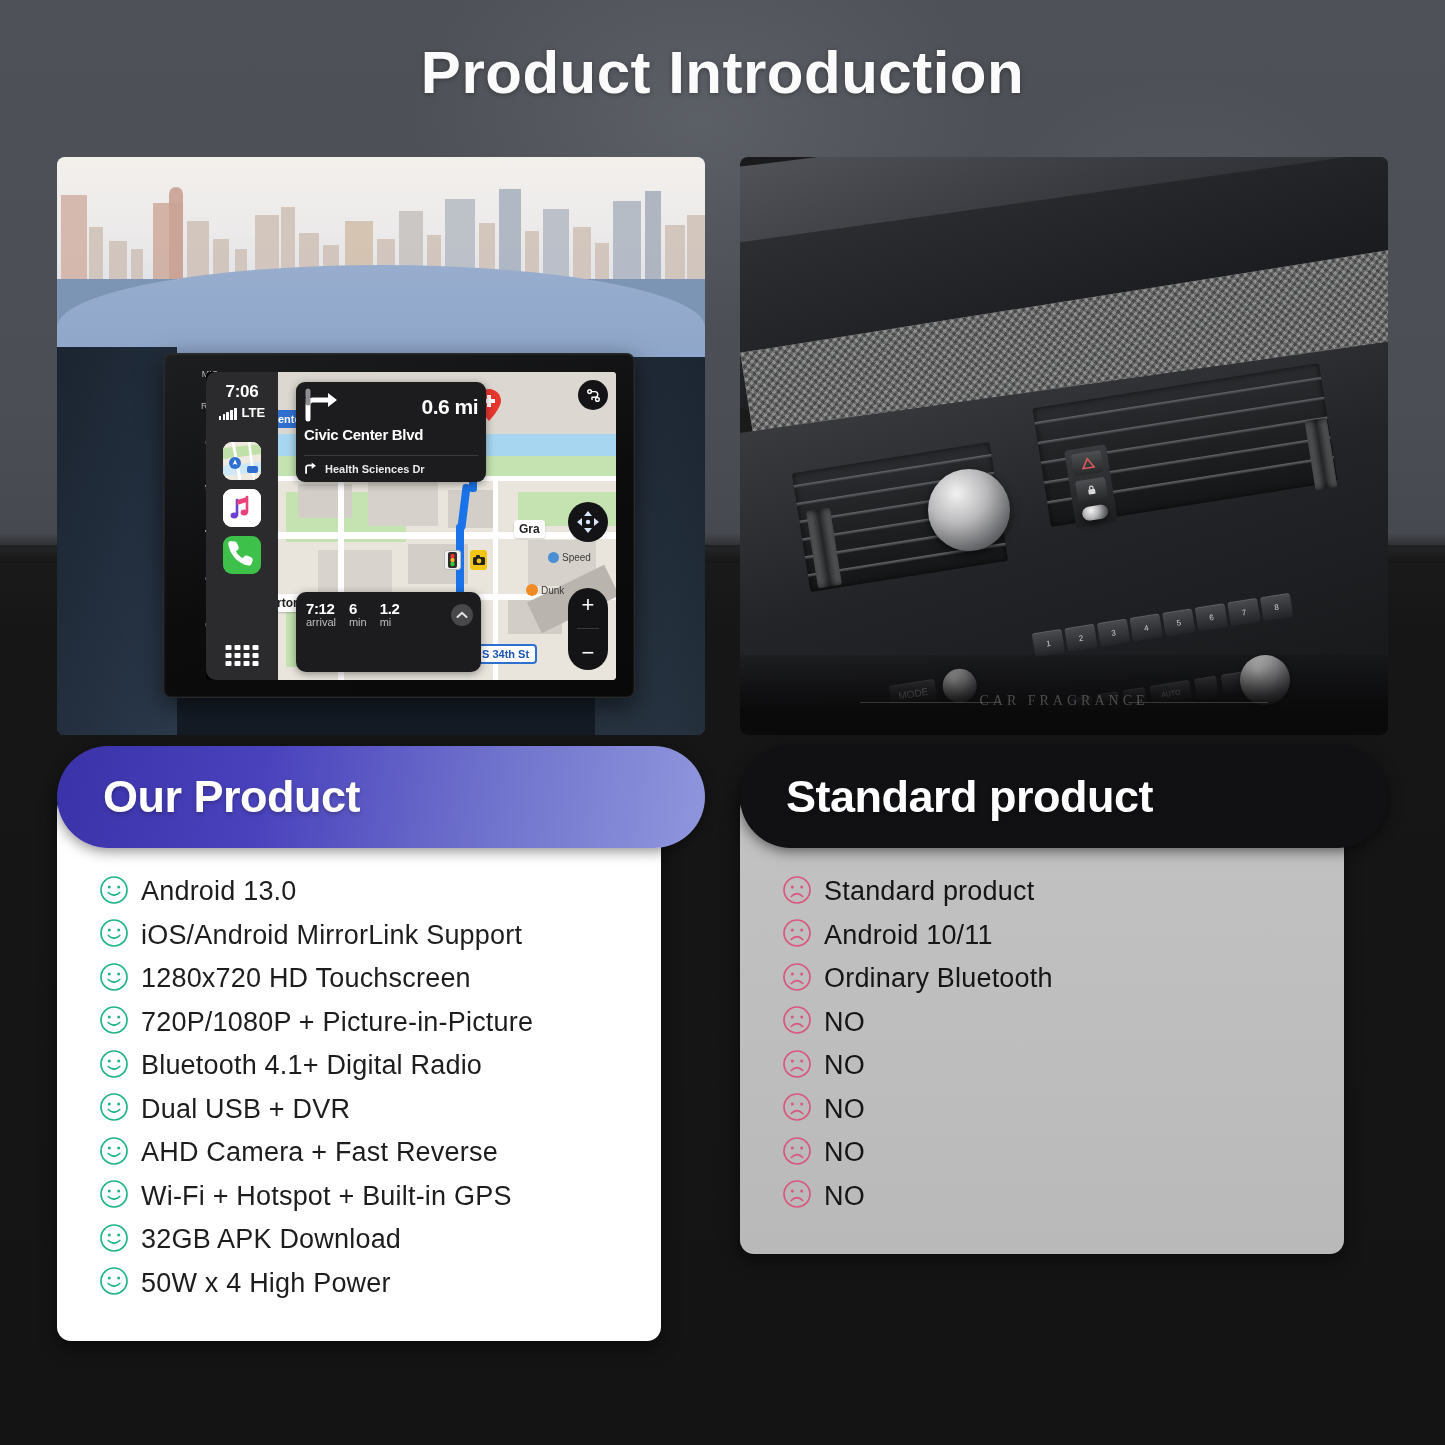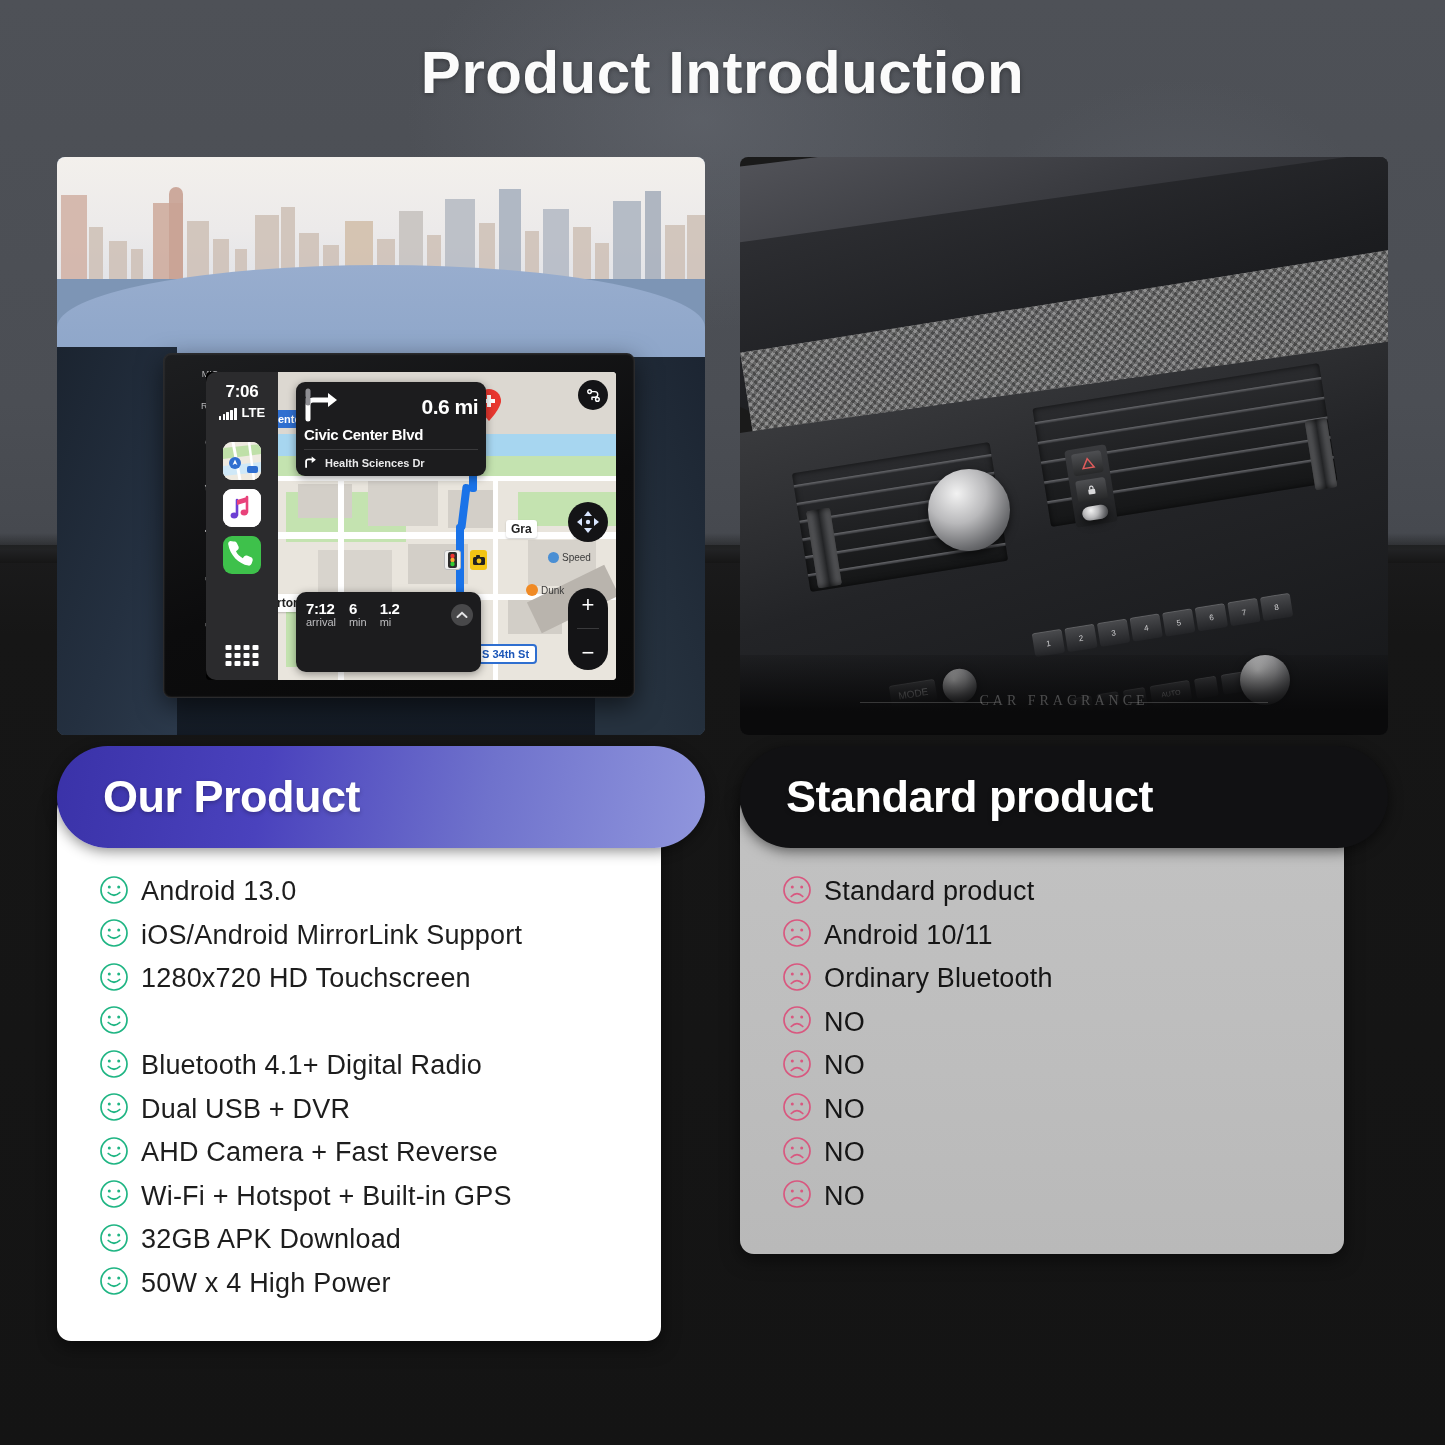--- a/index.html
+++ b/index.html
@@ -121,21 +121,21 @@
 
   .banner {
     position:absolute; left:18px; top:10px; width:190px;
     background:#1c1c1e; border-radius:9px; padding:7px 8px 6px 8px;
     box-shadow:0 2px 8px rgba(0,0,0,.4); z-index:6;
   }
   .b-row1 { display:flex; align-items:center; justify-content:space-between; }
   .b-dist { color:#fff; font-size:21px; font-weight:bold; letter-spacing:-.5px; }
   .b-street { color:#fff; font-size:15px; font-weight:600; margin-top:1px; letter-spacing:-.3px; }
   .b-sub {
-    margin-top:6px; padding-top:5px; border-top:1px solid #3a3a3c;
+    margin-top:12px; padding-top:5px; border-top:1px solid #3a3a3c;
     display:flex; align-items:center; gap:7px;
   }
   .b-sub span { color:#e9e9ea; font-size:11px; font-weight:600; }
 
   .eta {
     position:absolute; left:18px; bottom:8px; width:185px; height:80px;
     background:#1c1c1e; border-radius:10px; z-index:6;
     box-shadow:0 2px 8px rgba(0,0,0,.4); padding:8px 10px;
   }
   .eta-row { display:flex; align-items:flex-start; gap:13px; }
@@ -477,21 +477,21 @@
             <div>Hospital of</div>
             <div>Philadelphia</div>
           </div>
           <div class="m-pin" style="left:198px; top:18px;">
             <svg width="26" height="32" viewBox="0 0 26 32">
               <path d="M13 31 C13 31 25 18 25 11 A12 12 0 0 0 1 11 C1 18 13 31 13 31Z" fill="#e8372f"></path>
               <path d="M11 5h4v4h4v4h-4v4h-4v-4H7V9h4z" fill="#fff"></path>
             </svg>
           </div>
 
-          <div class="m-label" style="left:228px; top:148px; font-weight:600; font-size:12px;">Gra</div>
+          <div class="m-label" style="left:236px; top:148px; font-weight:600; font-size:12px;">Gra</div>
           <div class="m-label" style="left:295px; top:148px; font-weight:600; font-size:12px;">en</div>
           <div class="m-poi" style="left:270px; top:180px; font-size:10px;">
             <span style="display:inline-block;width:11px;height:11px;border-radius:50%;background:#4a8fd4;vertical-align:-2px;margin-right:3px;"></span><span>Speed</span>
           </div>
           <div class="m-poi" style="left:248px; top:212px; font-size:10px;">
             <span style="display:inline-block;width:12px;height:12px;border-radius:50%;background:#f08a24;vertical-align:-2px;margin-right:3px;"></span><span>Dunk</span>
           </div>
           <div class="m-label" style="left:-6px; top:222px; font-weight:600; font-size:12px;">rton St</div>
           <div class="m-label-hwy" style="left:196px; top:272px;">S 34th St</div>
 
@@ -622,20 +622,21 @@
             </svg></span>
           <span class="ftext">1280x720 HD  Touchscreen</span>
         </li>
         <li class="fitem">
           <span class="ficon"><svg width="30" height="30" viewBox="0 0 30 30" fill="none">
               <circle cx="15" cy="15" r="13" stroke="#1fb583" stroke-width="1.7"></circle>
               <circle cx="10.3" cy="12" r="1.5" fill="#1fb583"></circle>
               <circle cx="19.7" cy="12" r="1.5" fill="#1fb583"></circle>
               <path d="M9.2 17.5 Q15 23 20.8 17.5" stroke="#1fb583" stroke-width="1.7" stroke-linecap="round" fill="none"></path>
             </svg></span>
+          <span class="ftext">720P/1080P + Picture-in-Picture</span>
         </li>
         <li class="fitem">
           <span class="ficon"><svg width="30" height="30" viewBox="0 0 30 30" fill="none">
               <circle cx="15" cy="15" r="13" stroke="#1fb583" stroke-width="1.7"></circle>
               <circle cx="10.3" cy="12" r="1.5" fill="#1fb583"></circle>
               <circle cx="19.7" cy="12" r="1.5" fill="#1fb583"></circle>
               <path d="M9.2 17.5 Q15 23 20.8 17.5" stroke="#1fb583" stroke-width="1.7" stroke-linecap="round" fill="none"></path>
             </svg></span>
           <span class="ftext">Bluetooth 4.1+ Digital Radio</span>
         </li>

